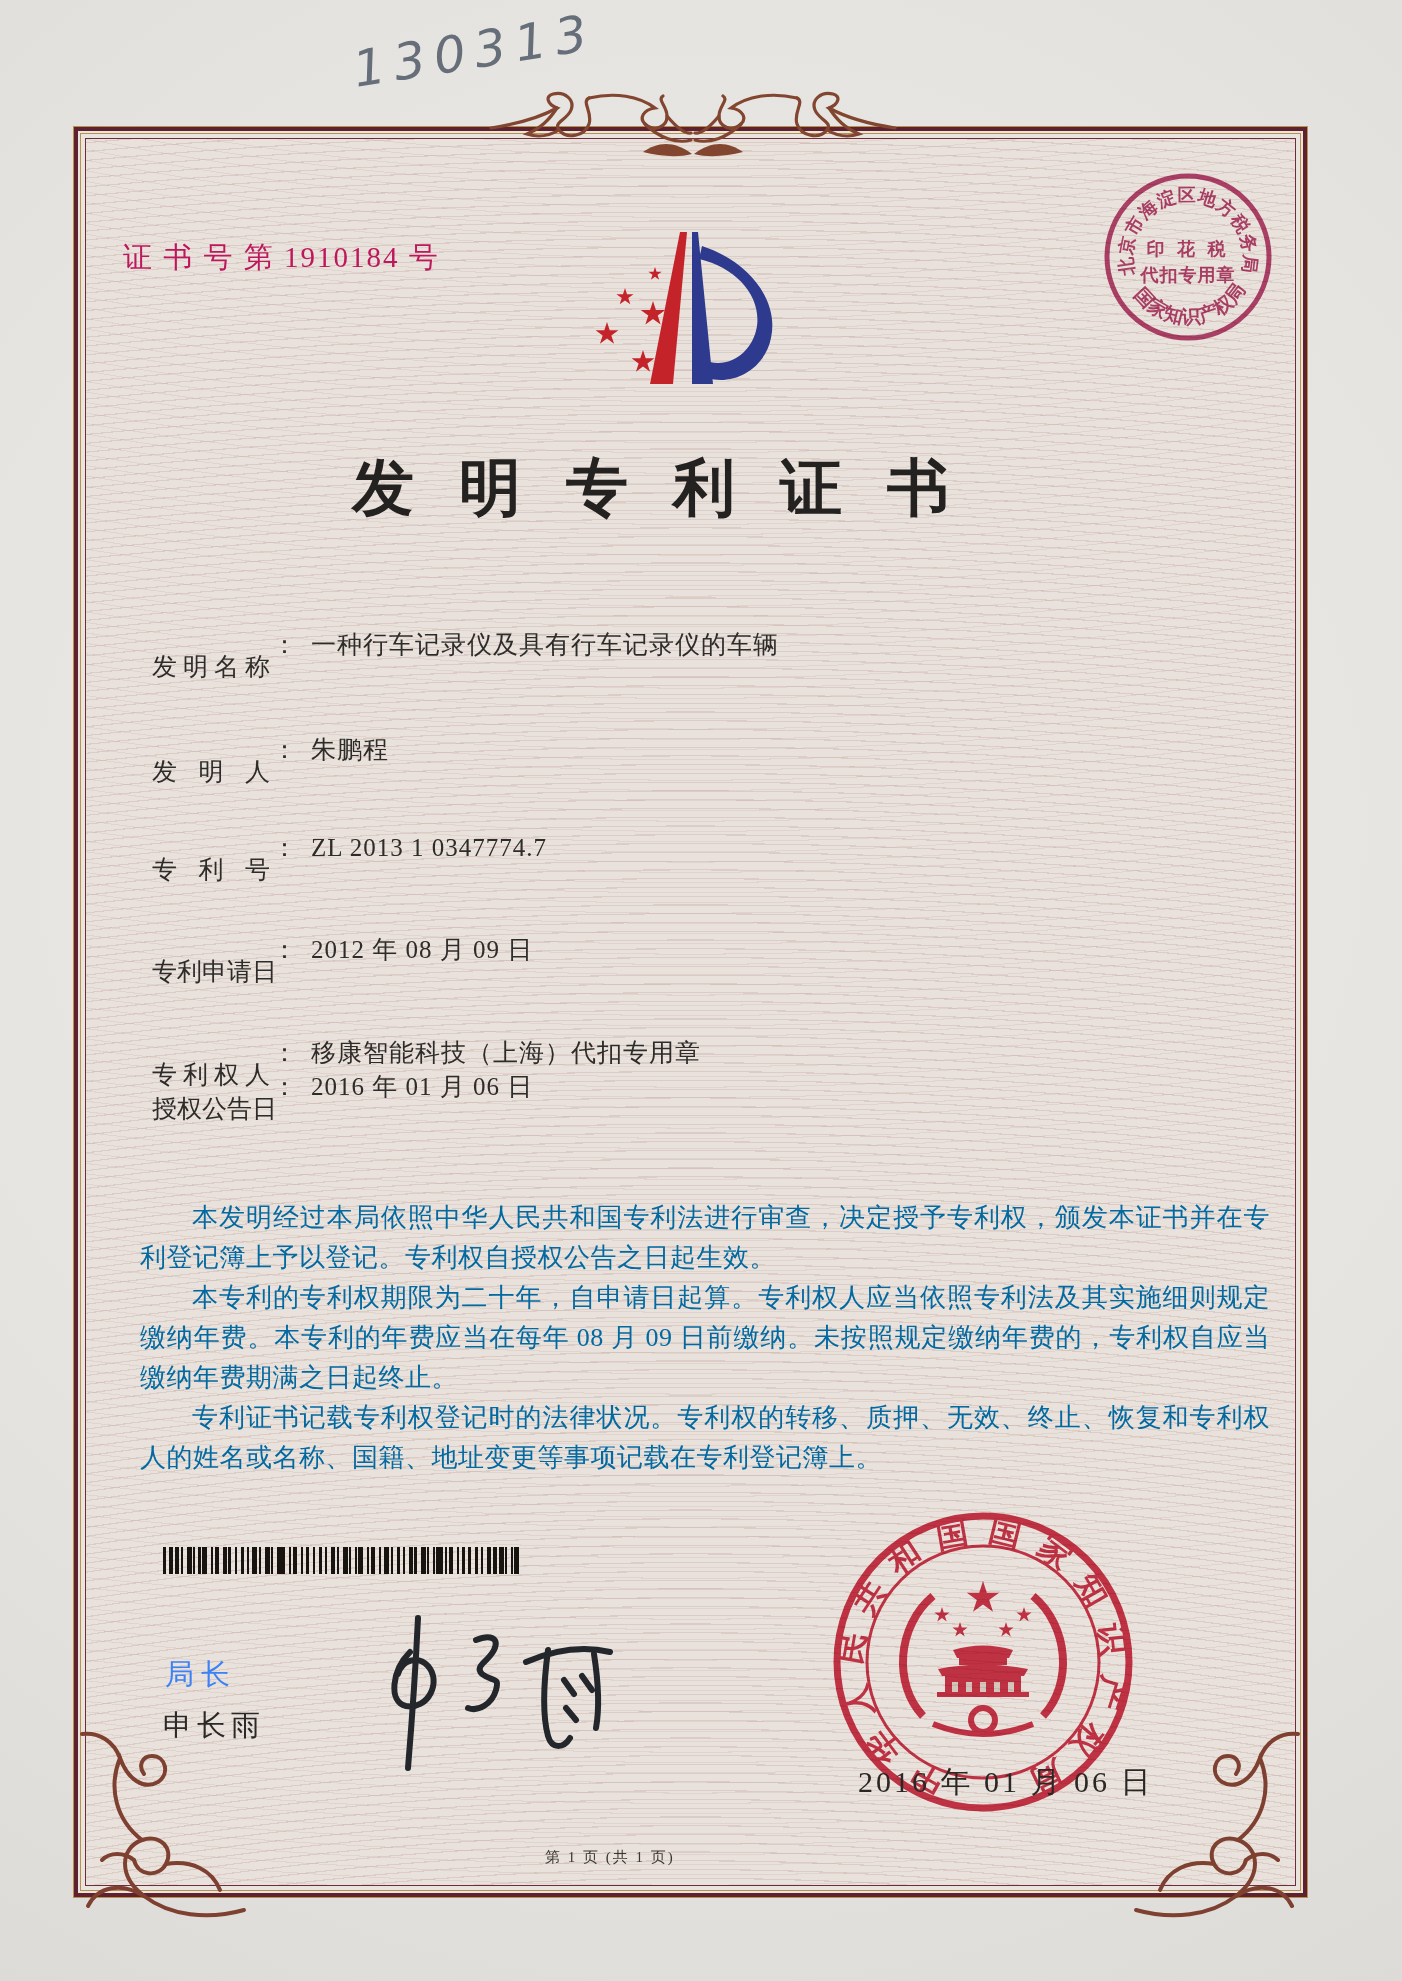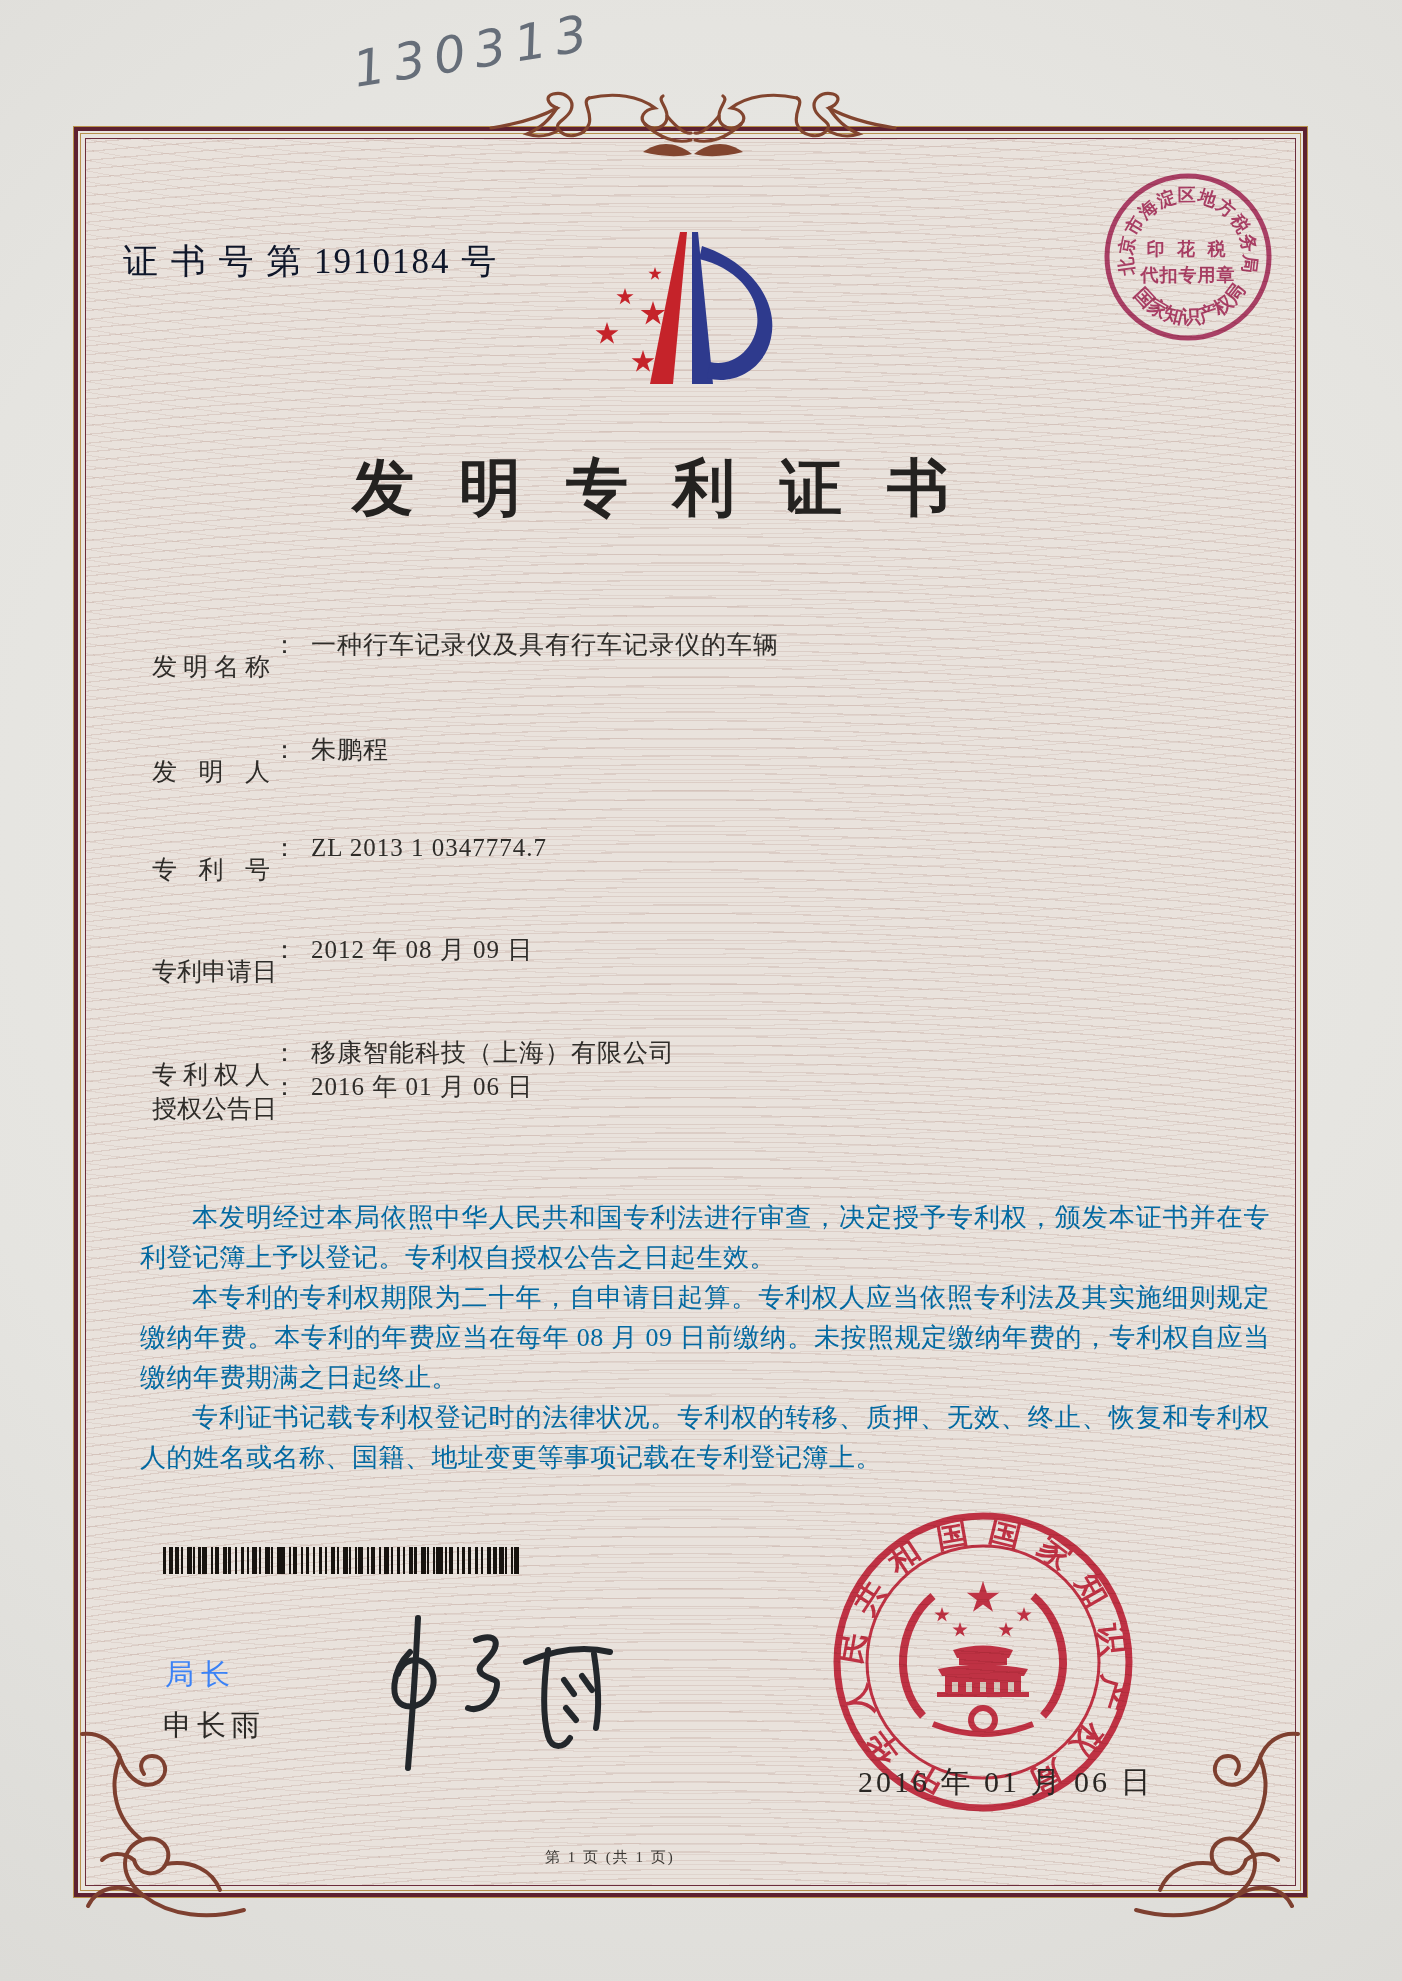--- a/index.html
+++ b/index.html
@@ -27,21 +27,21 @@
       inset 0 0 0 7px #b8914c,
       inset 0 0 0 11px #e9e4de,
       inset 0 0 0 12px #6d2d3c;
     pointer-events:none;
   }
   .abs{position:absolute;}
   .handwritten{
     left:352px;top:22px;font-size:50px;color:#515a68;letter-spacing:9px;
     transform:rotate(-9deg);font-family:"DejaVu Sans",sans-serif;opacity:.85;font-style:italic;
   }
-  .cert-number{left:123px;top:238px;font-size:35px;letter-spacing:2px;color:#0f172a;}
+  .cert-number{left:123px;top:238px;font-size:29px;letter-spacing:2px;color:#be185d;}
   .logo{left:585px;top:224px;width:215px;height:168px;}
   .title{left:352px;top:446px;font-size:62px;font-weight:700;letter-spacing:45px;color:#242220;white-space:nowrap;text-align:right;}
   .field-row{left:152px;font-size:25px;color:#2e2c29;white-space:nowrap;}
   .f-label{display:inline-block;width:118px;text-align:justify;text-align-last:justify;vertical-align:top;margin-top:22px;}
   .f-colon{margin-left:2px;}
   .f-value{margin-left:14px;letter-spacing:1px;}
   .fr0{top:628px;}.fr1{top:733px;}.fr2{top:831px;}.fr3{top:933px;}.fr4{top:1036px;}.fr5{top:1070px;}
   .body-text{left:140px;top:1198px;width:1130px;font-size:26px;line-height:40px;color:#0369a1;text-align:justify;letter-spacing:0.5px;}
   .body-text p{margin:0;text-indent:52px;}
   .barcode{
@@ -131,21 +131,21 @@
   <div class="field-row abs fr1">
     <span class="f-label">发明人</span><span class="f-colon">：</span><span class="f-value">朱鹏程</span>
   </div>
   <div class="field-row abs fr2">
     <span class="f-label">专利号</span><span class="f-colon">：</span><span class="f-value">ZL 2013 1 0347774.7</span>
   </div>
   <div class="field-row abs fr3">
     <span class="f-label">专利申请日</span><span class="f-colon">：</span><span class="f-value">2012 年 08 月 09 日</span>
   </div>
   <div class="field-row abs fr4">
-    <span class="f-label">专利权人</span><span class="f-colon">：</span><span class="f-value">移康智能科技（上海）有限公司</span>
+    <span class="f-label">专利权人</span><span class="f-colon">：</span><span class="f-value">移康智能科技（上海）代扣专用章</span>
   </div>
   <div class="field-row abs fr5">
     <span class="f-label">授权公告日</span><span class="f-colon">：</span><span class="f-value">2016 年 01 月 06 日</span>
   </div>
 
   <div class="body-text abs">
     <p>本发明经过本局依照中华人民共和国专利法进行审查，决定授予专利权，颁发本证书并在专利登记簿上予以登记。专利权自授权公告之日起生效。</p>
     <p>本专利的专利权期限为二十年，自申请日起算。专利权人应当依照专利法及其实施细则规定缴纳年费。本专利的年费应当在每年 08 月 09 日前缴纳。未按照规定缴纳年费的，专利权自应当缴纳年费期满之日起终止。</p>
     <p>专利证书记载专利权登记时的法律状况。专利权的转移、质押、无效、终止、恢复和专利权人的姓名或名称、国籍、地址变更等事项记载在专利登记簿上。</p>
   </div>

